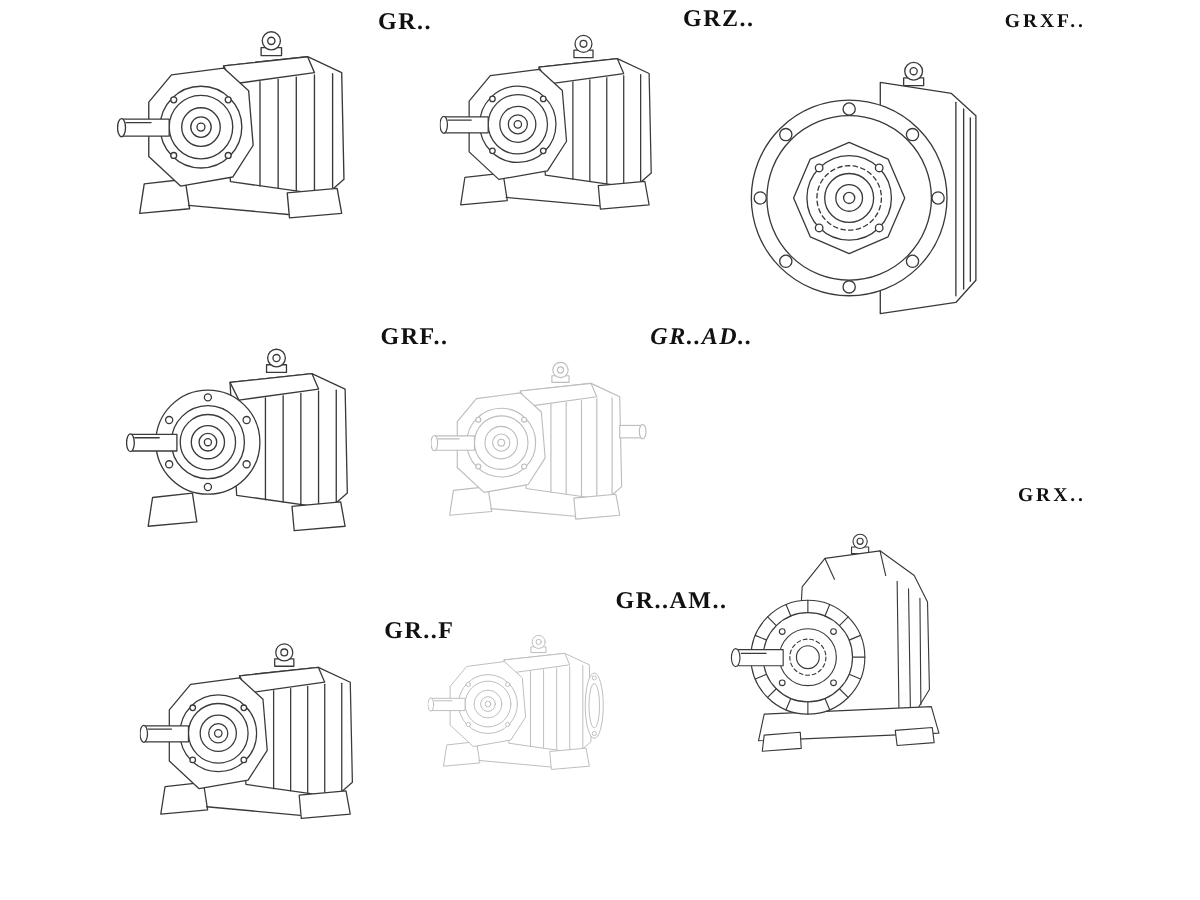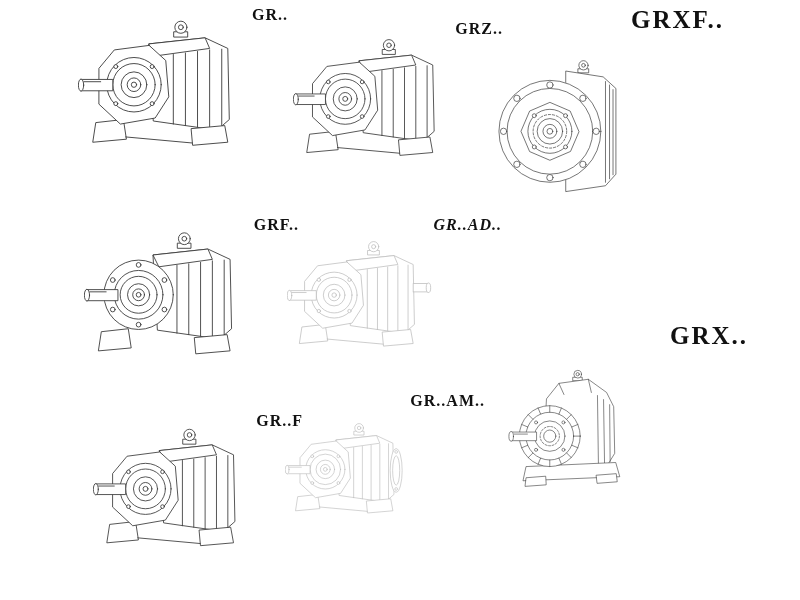--- a/index.html
+++ b/index.html
@@ -7,21 +7,21 @@
     width:800px;height:600px;position:relative;overflow:hidden;
     background:#ffffff;
     font-family:"Liberation Serif", serif;
   }
   .cell{position:absolute;display:flex;align-items:flex-start;}
   .cell svg{display:block;}
   .lbl{
     font-weight:bold;color:#111;font-size:16px;letter-spacing:1px;
     margin-top:4px;white-space:nowrap;
   }
-  .lbl.big{font-size:25px;letter-spacing:2px;}
+  .lbl.big{font-size:13px;letter-spacing:2px;}
   svg.draw{stroke:#3a3a3a;}
   svg.draw.light{stroke:#bdbdbd;}
   .defs-holder{position:absolute;width:0;height:0;overflow:hidden;}
 </style>
 </head>
 <body>
 
 <svg class="defs-holder" aria-hidden="true">
   <defs>
 
@@ -180,21 +180,21 @@
   </defs>
 </svg>
 
 <div class="cell" style="left:78px;top:2px;width:210px;">
   <svg class="draw" width="205" height="170" viewBox="0 0 230 190">
     <use href="#gb-foot"></use>
   </svg>
   <div class="lbl">GR..</div>
 </div>
 
-<div class="cell" style="left:293px;top:16px;width:210px;">
+<div class="cell" style="left:293px;top:0;width:210px;">
   <svg class="draw" width="205" height="170" viewBox="0 0 230 190">
     <use href="#gb-foot"></use>
   </svg>
   <div class="lbl">GRZ..</div>
 </div>
 
 <div class="cell" style="left:492px;top:2px;width:232px;">
   <svg class="draw" width="228" height="254" viewBox="0 0 240 268">
     <use href="#gb-front"></use>
   </svg>
@@ -232,18 +232,18 @@
     <g fill="#fff" stroke-width="1.2">
       <ellipse cx="204" cy="94" rx="11" ry="40"></ellipse>
       <ellipse cx="204" cy="94" rx="6.5" ry="27"></ellipse>
       <circle cx="204" cy="60" r="2.5"></circle>
       <circle cx="204" cy="128" r="2.5"></circle>
     </g>
   </svg>
   <div class="lbl">GR..AM..</div>
 </div>
 
-<div class="cell" style="left:498px;top:308px;width:250px;gap:40px;">
+<div class="cell" style="left:474px;top:308px;width:250px;gap:40px;">
   <svg class="draw" width="248" height="240" viewBox="0 0 260 252">
     <use href="#gb-grx"></use>
   </svg>
   <div class="lbl big" style="margin-top:14px;">GRX..</div>
 </div>
 
 </body></html>

